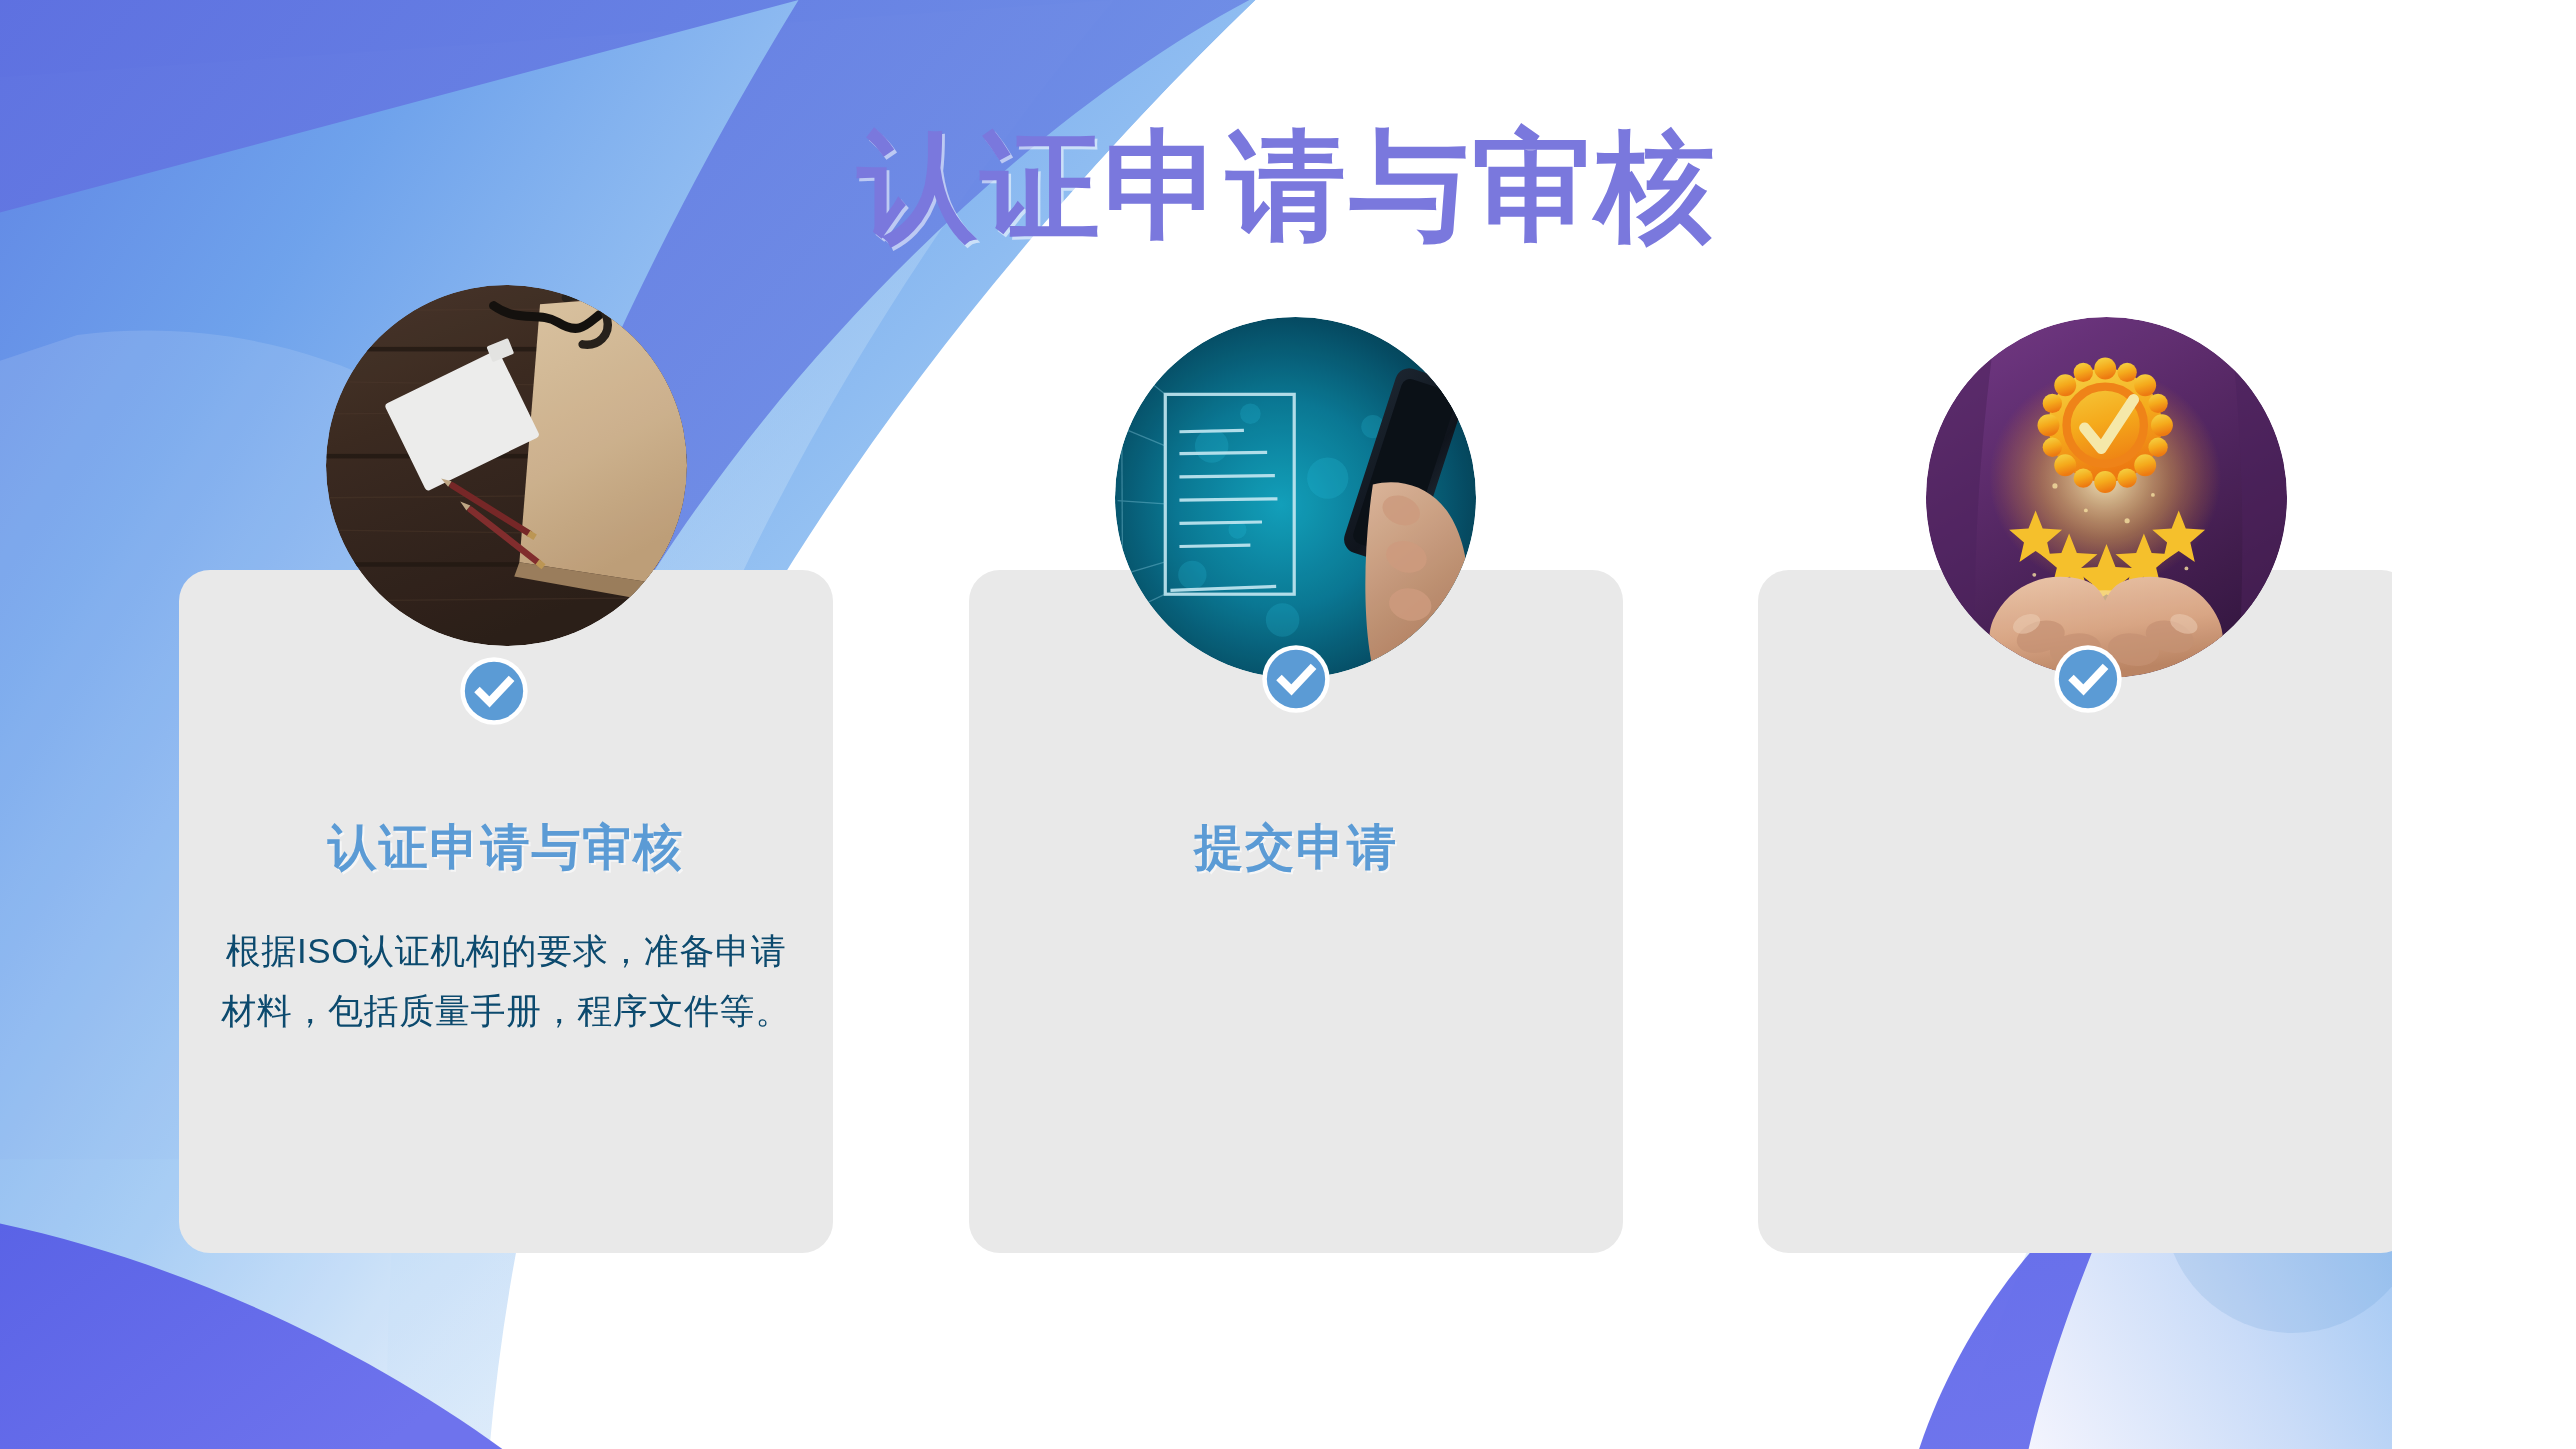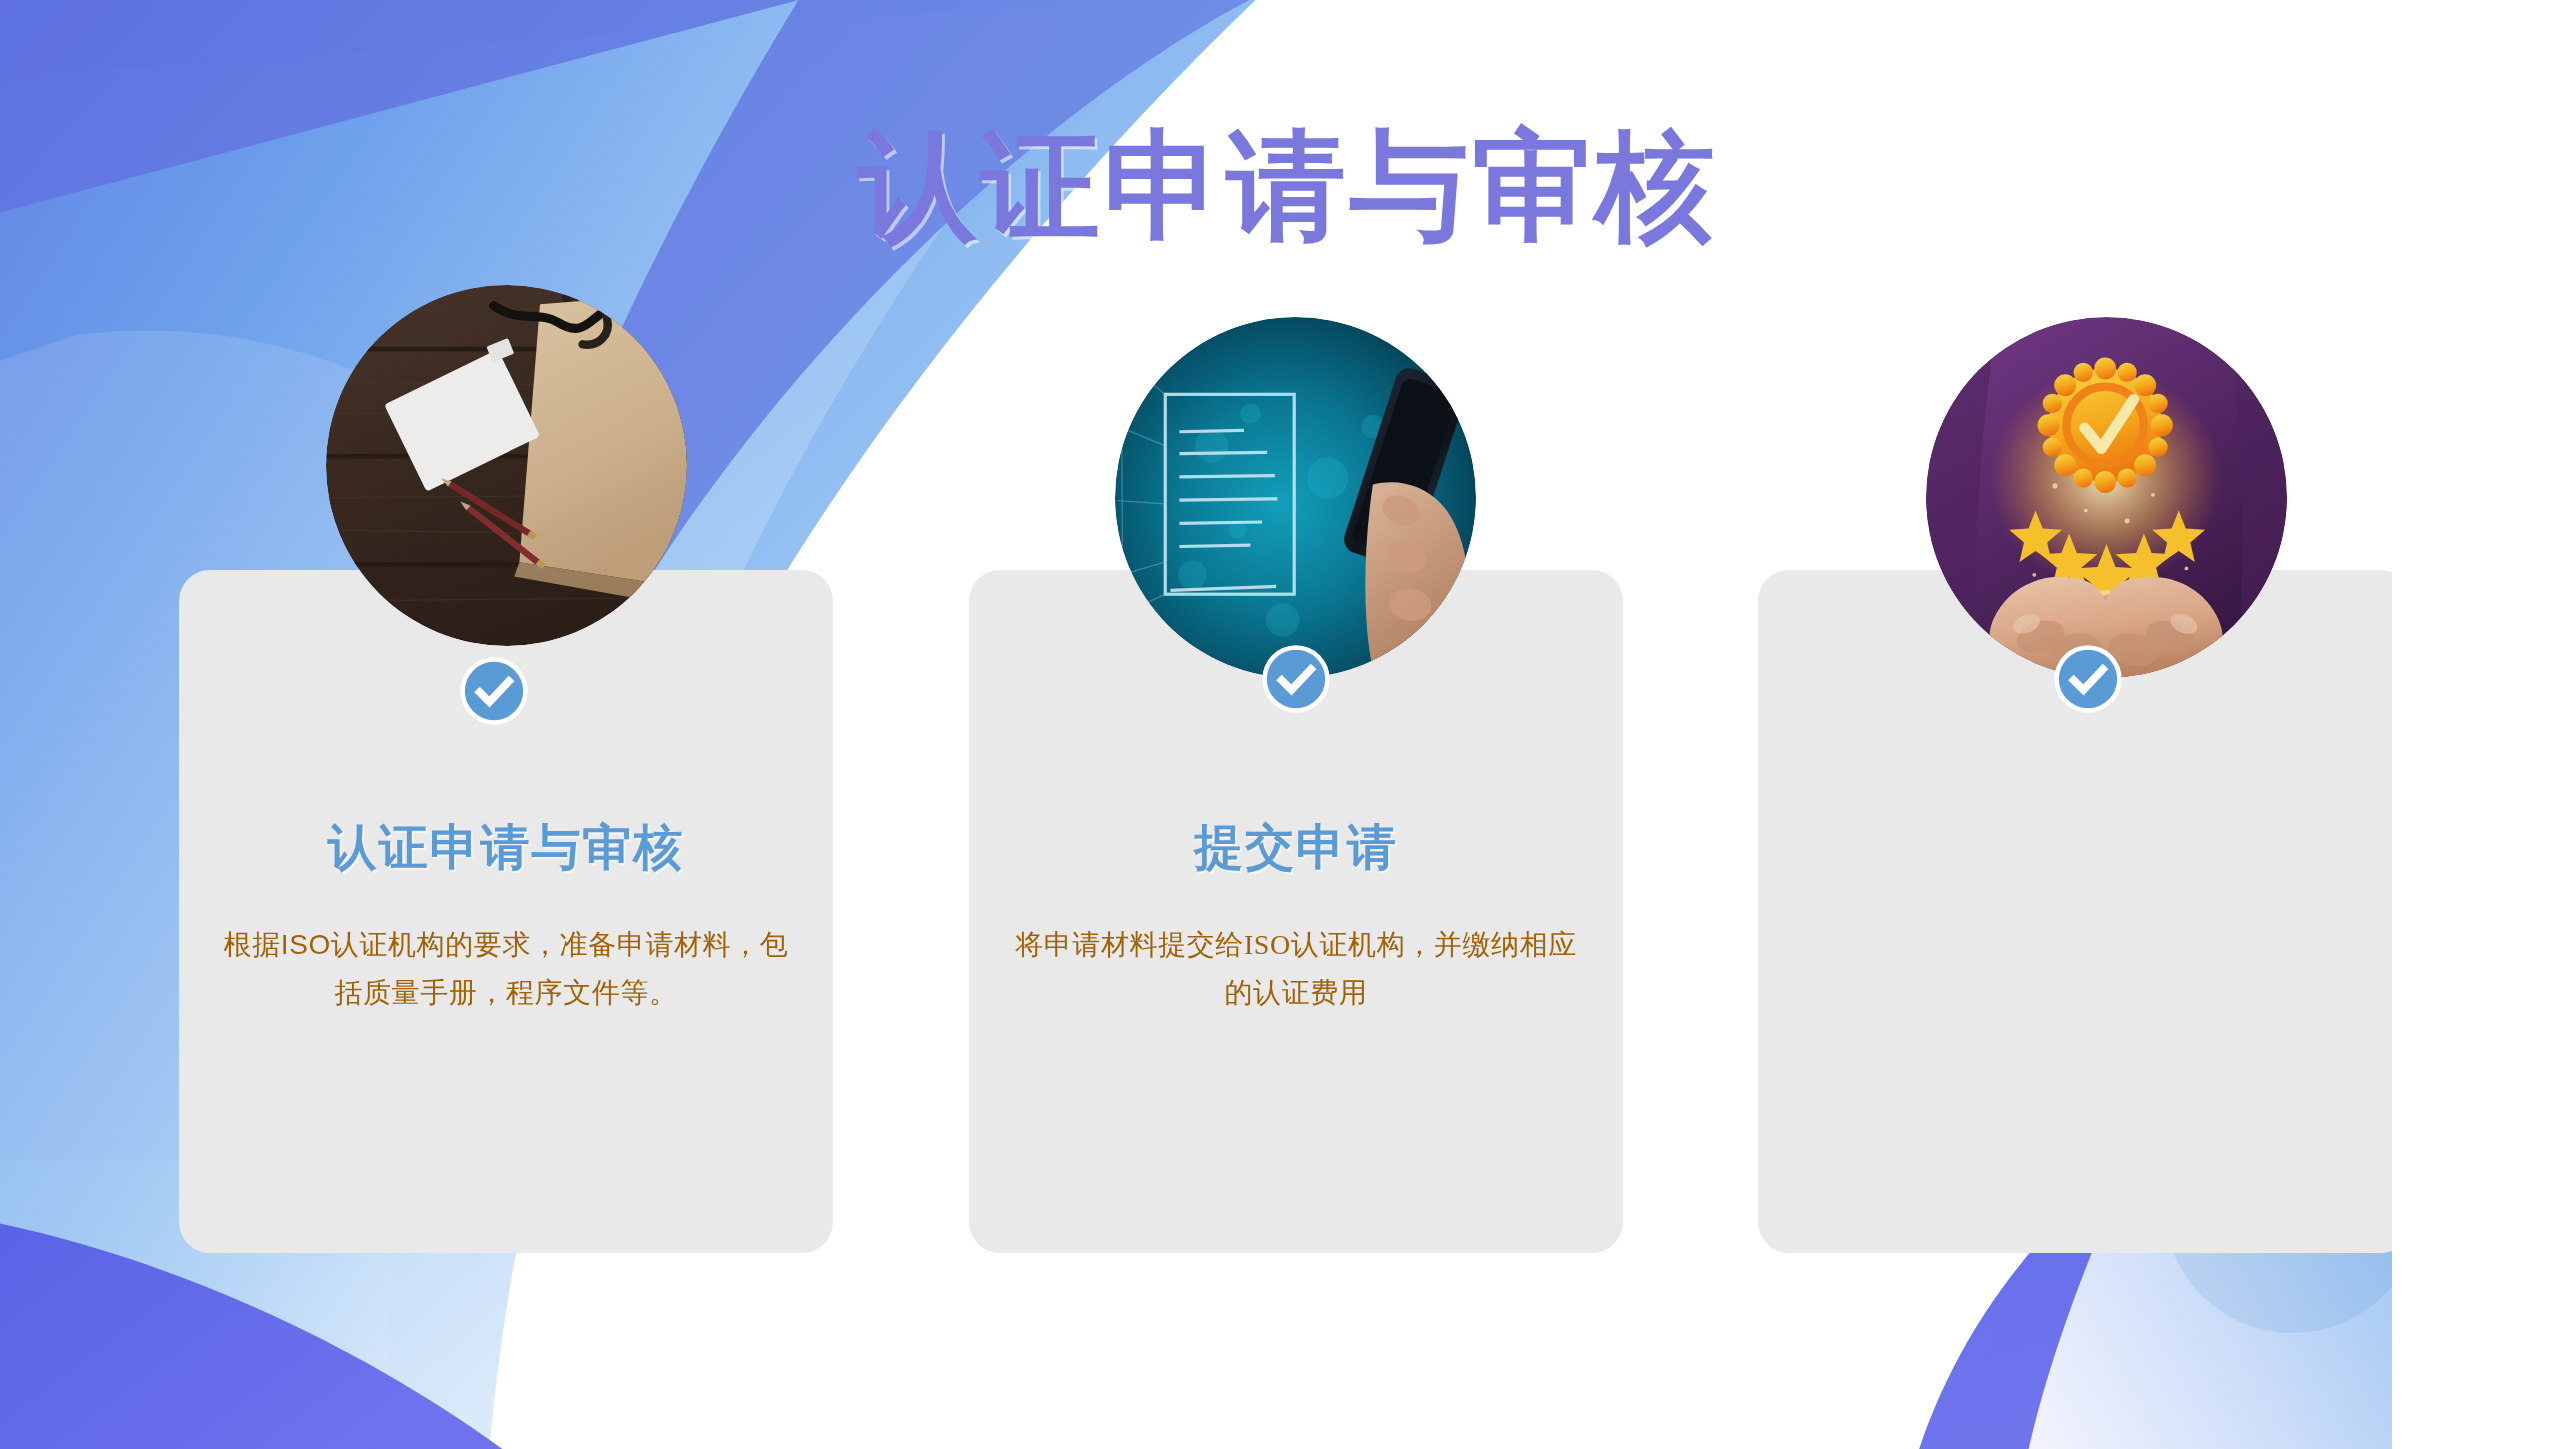--- a/index.html
+++ b/index.html
@@ -57,23 +57,23 @@
     font-weight:bold;
     color:#5B9BD5;
     letter-spacing:1.9px;
     text-shadow:1.9px 1.9px 0 rgba(255,255,255,0.6);
   }
   .card-body {
     position:absolute;
     left:37px; right:37px;
     top:351px;
     text-align:center;
-    font-size:28px;
+    font-size:35px;
     line-height:1.72;
-    color:#a16207;
+    color:#0c4a6e;
     letter-spacing:0.6px;
   }
 
   
   .photo {
     position:absolute;
     width:361px; height:361px;
     border-radius:50%;
     overflow:hidden;
     z-index:20;
@@ -244,21 +244,20 @@
   <div class="badge" id="badge0">
     <svg viewBox="0 0 108 108">
       <circle cx="54" cy="54" r="52" fill="#FFFFFF"></circle>
       <circle cx="54" cy="54" r="45" fill="#5B9BD5"></circle>
       <path d="M32,56 L47,71 L77,39" stroke="#FFFFFF" stroke-width="12" fill="none" stroke-linecap="square" stroke-linejoin="miter"></path>
     </svg>
   </div>
 
   <div class="card" id="card1">
     <div class="card-title">提交申请</div>
-    <div class="card-body">将申请材料提交给ISO认证机构，并缴纳相应的认证费用</div>
   </div>
 
   <div class="photo" id="photo1">
     <svg viewBox="0 0 560 560">
       <defs>
         <clipPath id="clipC1">
             <circle cx="280" cy="280" r="280"></circle>
           </clipPath>
         <radialGradient id="tealG" cx="0.46" cy="0.52" r="0.72">
           <stop offset="0%" stop-color="#13A8C4"></stop>

